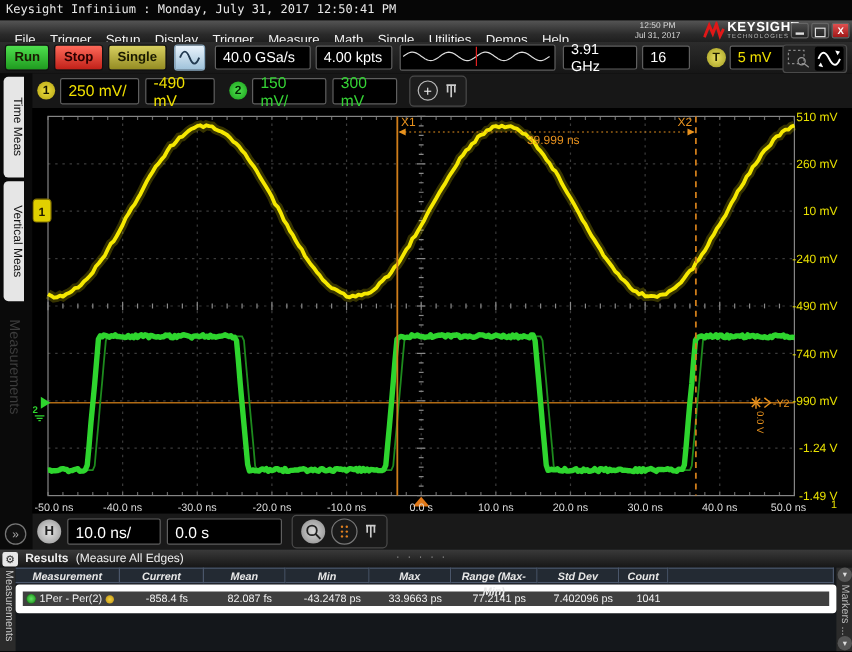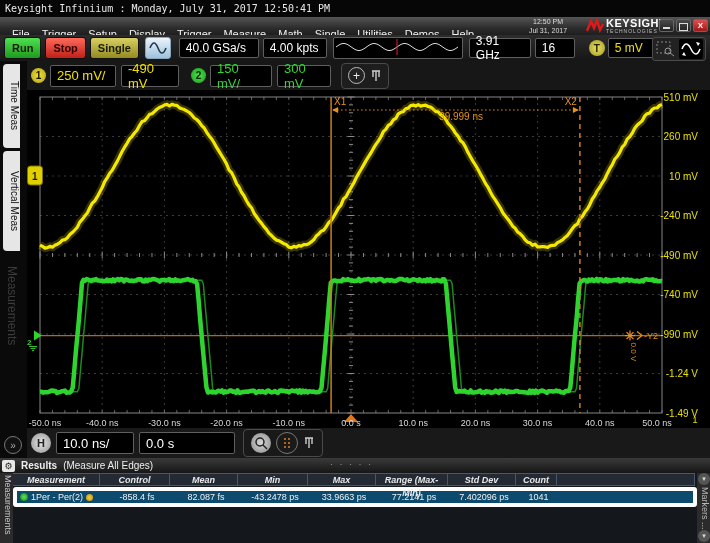--- a/index.html
+++ b/index.html
@@ -82,21 +82,21 @@
   .rstrip{position:absolute;right:0;top:15px;width:13px;height:70px;background:#2b2b2b;color:#b8b8b8;
     writing-mode:vertical-rl;font-size:9px;box-sizing:border-box;padding-top:14px;}
   .chev{position:absolute;right:0px;width:12px;height:12px;border-radius:50%;background:#555;color:#ddd;
     font-size:7px;display:flex;align-items:center;justify-content:center;}
   .restable{position:absolute;left:13px;top:15px;width:684px;}
   .trow{display:flex;font-style:italic;}
   .th{background:#232a33;color:#e8e8e8;font-size:9px;font-weight:bold;text-align:center;
     border-right:1px solid #4a566a;border-bottom:1px solid #4a566a;border-top:1px solid #4a566a;
     line-height:13px;height:13px;box-sizing:border-box;}
   .td{color:#f0f0f0;font-size:9px;text-align:center;line-height:12px;height:12px;box-sizing:border-box;}
-  .datarow{border:4px solid #ffffff;border-radius:3px;background:#0c4a6e;display:flex;align-items:center;margin-top:1px;}
+  .datarow{border:6px solid #ffffff;border-radius:3px;background:#404040;display:flex;align-items:center;margin-top:1px;}
   .mname{display:flex;align-items:center;gap:3px;justify-content:flex-start;padding-left:3px;text-align:left;}
   .sicon{width:8px;height:8px;border-radius:50%;background:radial-gradient(#5fe05f,#1a8a1a);box-shadow:inset 0 0 1px #004400;}
   .ydot{width:7px;height:7px;border-radius:50%;background:radial-gradient(#f0d040,#c09010);}
 </style>
 </head>
 <body>
 
 <div id="app">
 
   <div class="titlebar">
@@ -498,21 +498,21 @@
       <span>(Measure All Edges)</span>
       <span class="dragdots">· · · · ·</span>
     </div>
     <div class="lstrip">Measurements</div>
     <div class="rstrip">Markers ...</div>
     <div class="chev" style="top:15px">▾</div>
     <div class="chev" style="top:72px">▾</div>
     <div class="restable" id="resultsTable">
         <div class="trow">
           <div class="th" style="width: 87px;">Measurement</div>
-          <div class="th" style="width: 70px;">Control</div>
+          <div class="th" style="width: 70px;">Current</div>
           <div class="th" style="width: 68px;">Mean</div>
           <div class="th" style="width: 70px;">Min</div>
           <div class="th" style="width: 68px;">Max</div>
           <div class="th" style="width: 72px;">Range (Max-Min)</div>
           <div class="th" style="width: 68px;">Std Dev</div>
           <div class="th" style="width: 41px;">Count</div>
           <div class="th" style="width: 138px;"></div>
         </div>
         <div class="datarow">
           <div class="td mname" style="width: 85px;">

